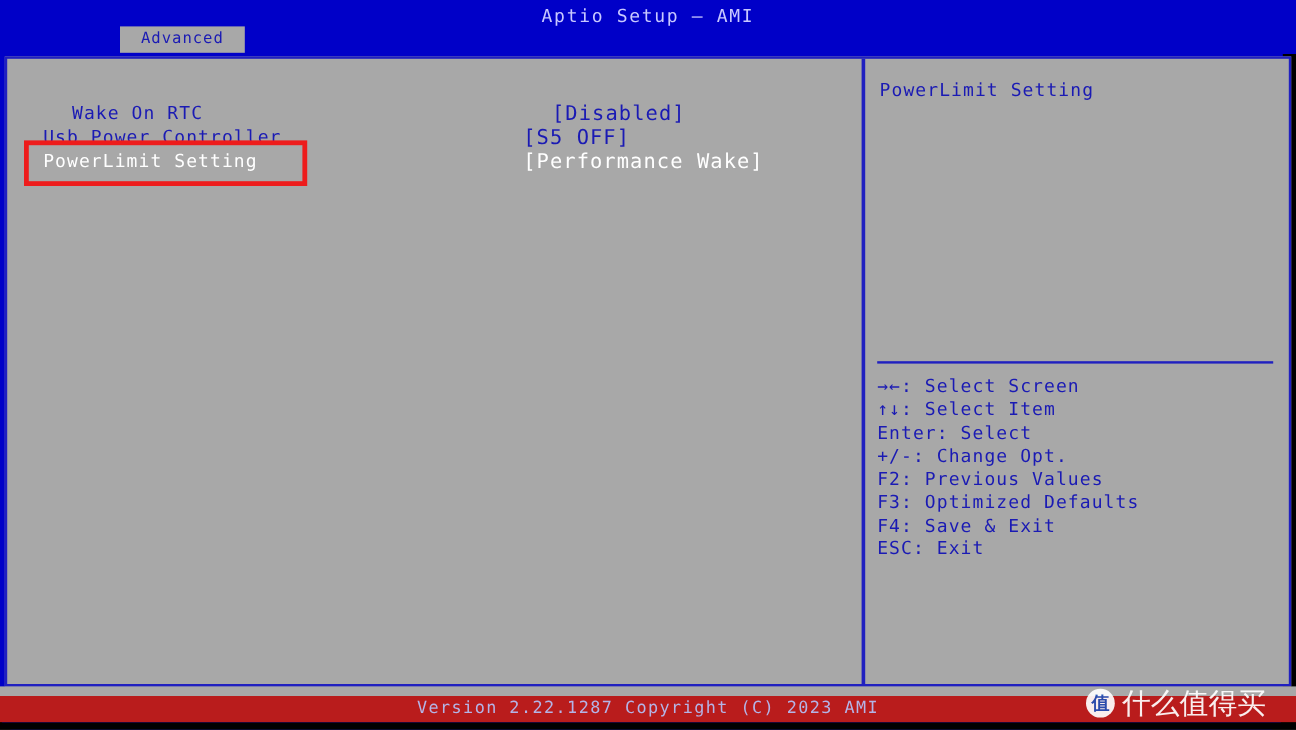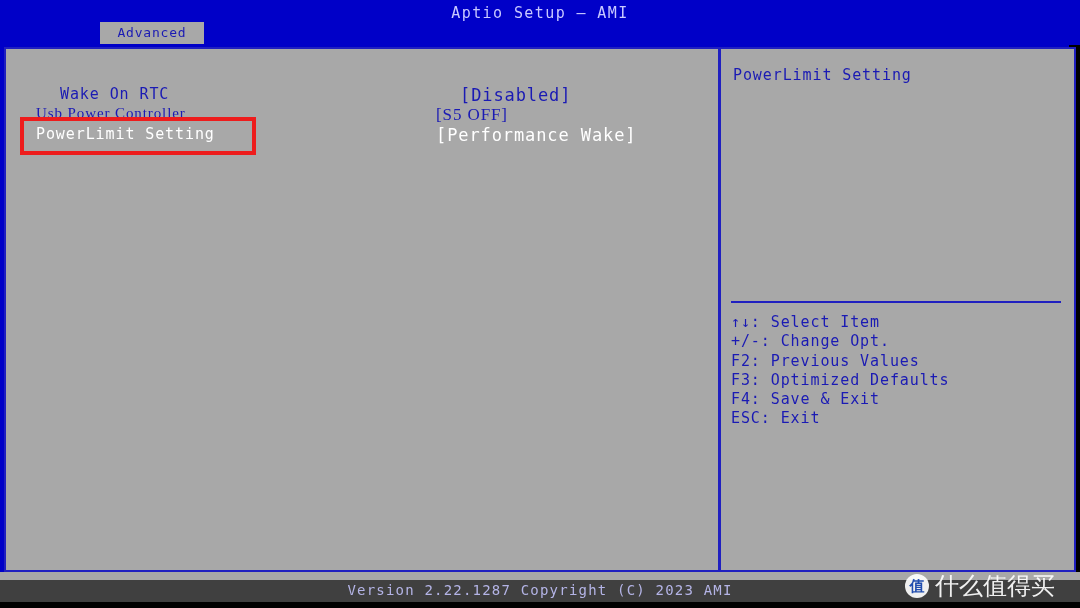--- a/index.html
+++ b/index.html
@@ -154,21 +154,21 @@
   .footer-gap {
     position: absolute;
     left: 0; top: 572px;
     width: 1080px; height: 8px;
     background: #a8a8a8;
   }
   .footer-bar {
     position: absolute;
     left: 0; top: 580px;
     width: 1080px; height: 22px;
-    background: #404040;
+    background: #b91c1c;
   }
   .footer-text {
     position: absolute;
     left: 0; top: 2px;
     width: 1080px;
     text-align: center;
     font-size: 14px;
     letter-spacing: 1.2px;
     color: #b4b4e6;
     white-space: pre;
@@ -222,40 +222,42 @@
   <div class="frame">
     <div class="frame-inner">
 
       <div class="settings-list">
 
         <div class="setting-row" style="top:36px;margin-left:24px;">
           <span class="setting-label">Wake On RTC</span>
           <span class="setting-value">[Disabled]</span>
         </div>
 
-        <div class="setting-row" style="top:56px;font-family:Liberation Serif, serif;">
+        <div class="setting-row" style="top:56px;">
           <span class="setting-label">Usb Power Controller</span>
           <span class="setting-value">[S5 OFF]</span>
         </div>
 
         <div class="setting-row selected" style="top:76px;">
           <span class="setting-label">PowerLimit Setting</span>
           <span class="setting-value">[Performance Wake]</span>
         </div>
 
         <div class="annotation-box"></div>
       </div>
 
       <div class="divider-v"></div>
 
       <div class="help-panel">
         <div class="help-title">PowerLimit Setting</div>
         <div class="divider-h"></div>
         <div class="keylist">
+          <div class="key-row">→←: Select Screen</div>
           <div class="key-row">↑↓: Select Item</div>
+          <div class="key-row">Enter: Select</div>
           <div class="key-row">+/-: Change Opt.</div>
           <div class="key-row">F2: Previous Values</div>
           <div class="key-row">F3: Optimized Defaults</div>
           <div class="key-row">F4: Save &amp; Exit</div>
           <div class="key-row">ESC: Exit</div>
         </div>
       </div>
 
     </div>
   </div>

